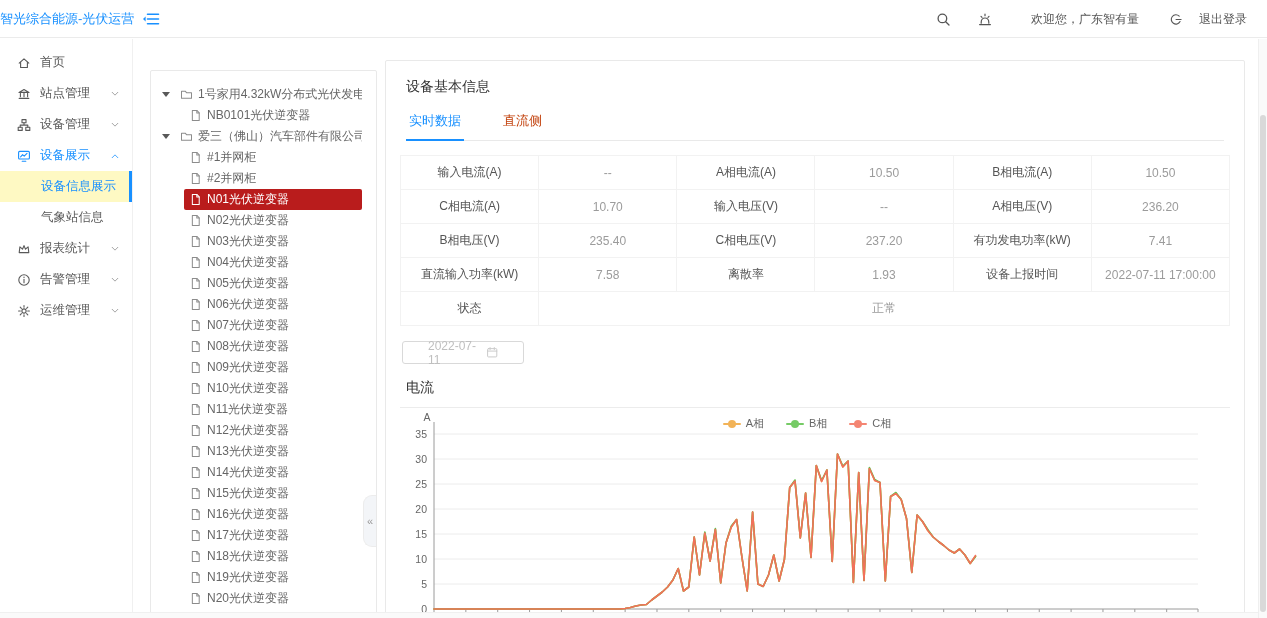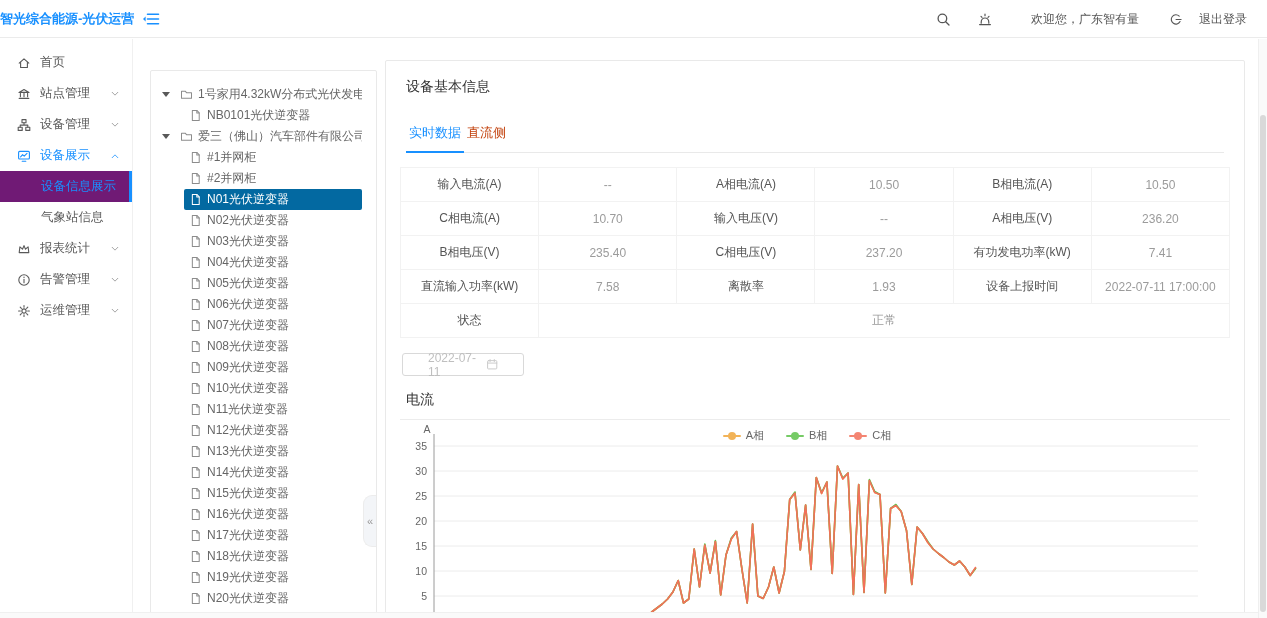--- a/index.html
+++ b/index.html
@@ -1,50 +1,50 @@
 <!DOCTYPE html>
 <html><head>
 <meta charset="utf-8">
 <style>
   *{box-sizing:border-box;margin:0;padding:0}
   html,body{width:1267px;height:618px;overflow:hidden}
   body{font-family:"Liberation Sans","DejaVu Sans",sans-serif;font-size:12px;color:#333;background:#fff;position:relative}
   svg{display:block}
   
   .header{position:absolute;top:0;left:0;right:0;height:38px;background:#fff;border-bottom:1px solid #ebebeb;z-index:6}
-  .logo{position:absolute;left:0;top:0;width:133px;height:38px;line-height:38px;text-align:center;color:#1890ff;font-weight:bold;font-size:13px;white-space:nowrap}
+  .logo{position:absolute;left:0;top:0;width:133px;height:38px;line-height:38px;text-align:center;color:#1890ff;font-weight:normal;font-size:13px;white-space:nowrap}
   .fold{position:absolute;left:142px;top:12px;color:#1890ff;cursor:pointer}
   .header-right{position:absolute;right:20px;top:0;height:38px;display:flex;align-items:center;color:#555}
   .hr-ico{margin-left:26px;cursor:pointer;color:#555}
   .welcome{margin-left:38px;color:#555}
   .logout{margin-left:30px;display:flex;align-items:center;gap:17px;cursor:pointer;color:#555}
   
   .sidebar{position:absolute;top:39px;left:0;width:133px;bottom:0;background:#fff;border-right:1px solid #f0f0f0;padding-top:8px;z-index:5}
   .menu-item{position:relative;display:flex;align-items:center;height:31px;padding-left:17px;color:#595959;font-size:12.5px;cursor:pointer;white-space:nowrap}
   .menu-item svg.mi{margin-right:9px;flex:none}
   .menu-item .chev{position:absolute;right:12px;color:#8c8c8c}
   .menu-item .chev.up{transform:rotate(180deg)}
   .menu-item.active{color:#1890ff}
   .menu-item.active .chev{color:#1890ff}
   .menu-sub{padding-left:41px}
-  .menu-sub.selected{background:#701a75;border-right:3px solid #1890ff;color:#1890ff}
+  .menu-sub.selected{background:#fef9c3;border-right:3px solid #1890ff;color:#1890ff}
   
   .tree-card{position:absolute;left:150px;top:70px;width:227px;height:560px;border:1px solid #e9e9e9;border-radius:2px;background:#fff;padding-top:13px;overflow:hidden;z-index:2}
   .tree-row{display:flex;align-items:center;height:21px;font-size:12px;color:#666;white-space:nowrap;cursor:pointer}
   .tree-row.indent{padding-left:33px}
   .caret{width:0;height:0;border-left:4px solid transparent;border-right:4px solid transparent;border-top:5px solid #595959;margin:0 5px 0 11px;flex:none}
   .node{display:flex;align-items:center;gap:5px;padding:2px 5px;border-radius:2px;flex:1;margin-right:14px;overflow:hidden}
   .node svg{flex:none;color:#8c8c8c}
-  .tree-row.selected .node{background:#0369a1;color:#fff}
+  .tree-row.selected .node{background:#b91c1c;color:#fff}
   .tree-row.selected .node svg{color:#fff}
   .collapse-tab{position:absolute;right:0;top:424px;width:13px;height:52px;background:#f3f5f8;border:1px solid #ececec;border-right:none;border-radius:9px 0 0 9px;display:flex;align-items:center;justify-content:center;color:#999;font-size:11px;cursor:pointer}
   
   .content-card{position:absolute;left:385px;top:60px;width:860px;height:570px;border:1px solid #e9e9e9;border-radius:2px;background:#fff;padding:0 14px;z-index:2;overflow:hidden}
   .panel-title{margin:17px 6px 0;font-size:14px;color:#333}
-  .tabs{display:flex;margin:28px 6px 0;border-bottom:1px solid #e9e9e9}
+  .tabs{display:flex;gap:36px;margin:16px 6px 0;border-bottom:1px solid #e9e9e9}
   .tab{padding:0 3px 9px;color:#c2410c;font-size:13px;cursor:pointer}
   .tab.active{color:#1890ff;border-bottom:2px solid #1890ff;margin-bottom:-1px}
   table.info{width:100%;border-collapse:collapse;table-layout:fixed;margin-top:14px}
   .info td{border:1px solid #f2f2f2;height:34px;text-align:center;font-size:12px;overflow:hidden;white-space:nowrap}
   .info td.lbl{color:#555}
   .info td.val{color:#9b9b9b}
   .datebox{display:inline-flex;align-items:center;justify-content:space-between;width:122px;height:23px;border:1px solid #d9d9d9;border-radius:3px;padding:0 25px;margin:15px 0 0 2px;color:#bfbfbf;cursor:pointer;background:#fff}
   .datebox svg{color:#c9c9c9}
   .section-title{margin:15px 6px 0;font-size:14px;color:#333}
   .divider{height:1px;background:#ececec;margin-top:10px}

